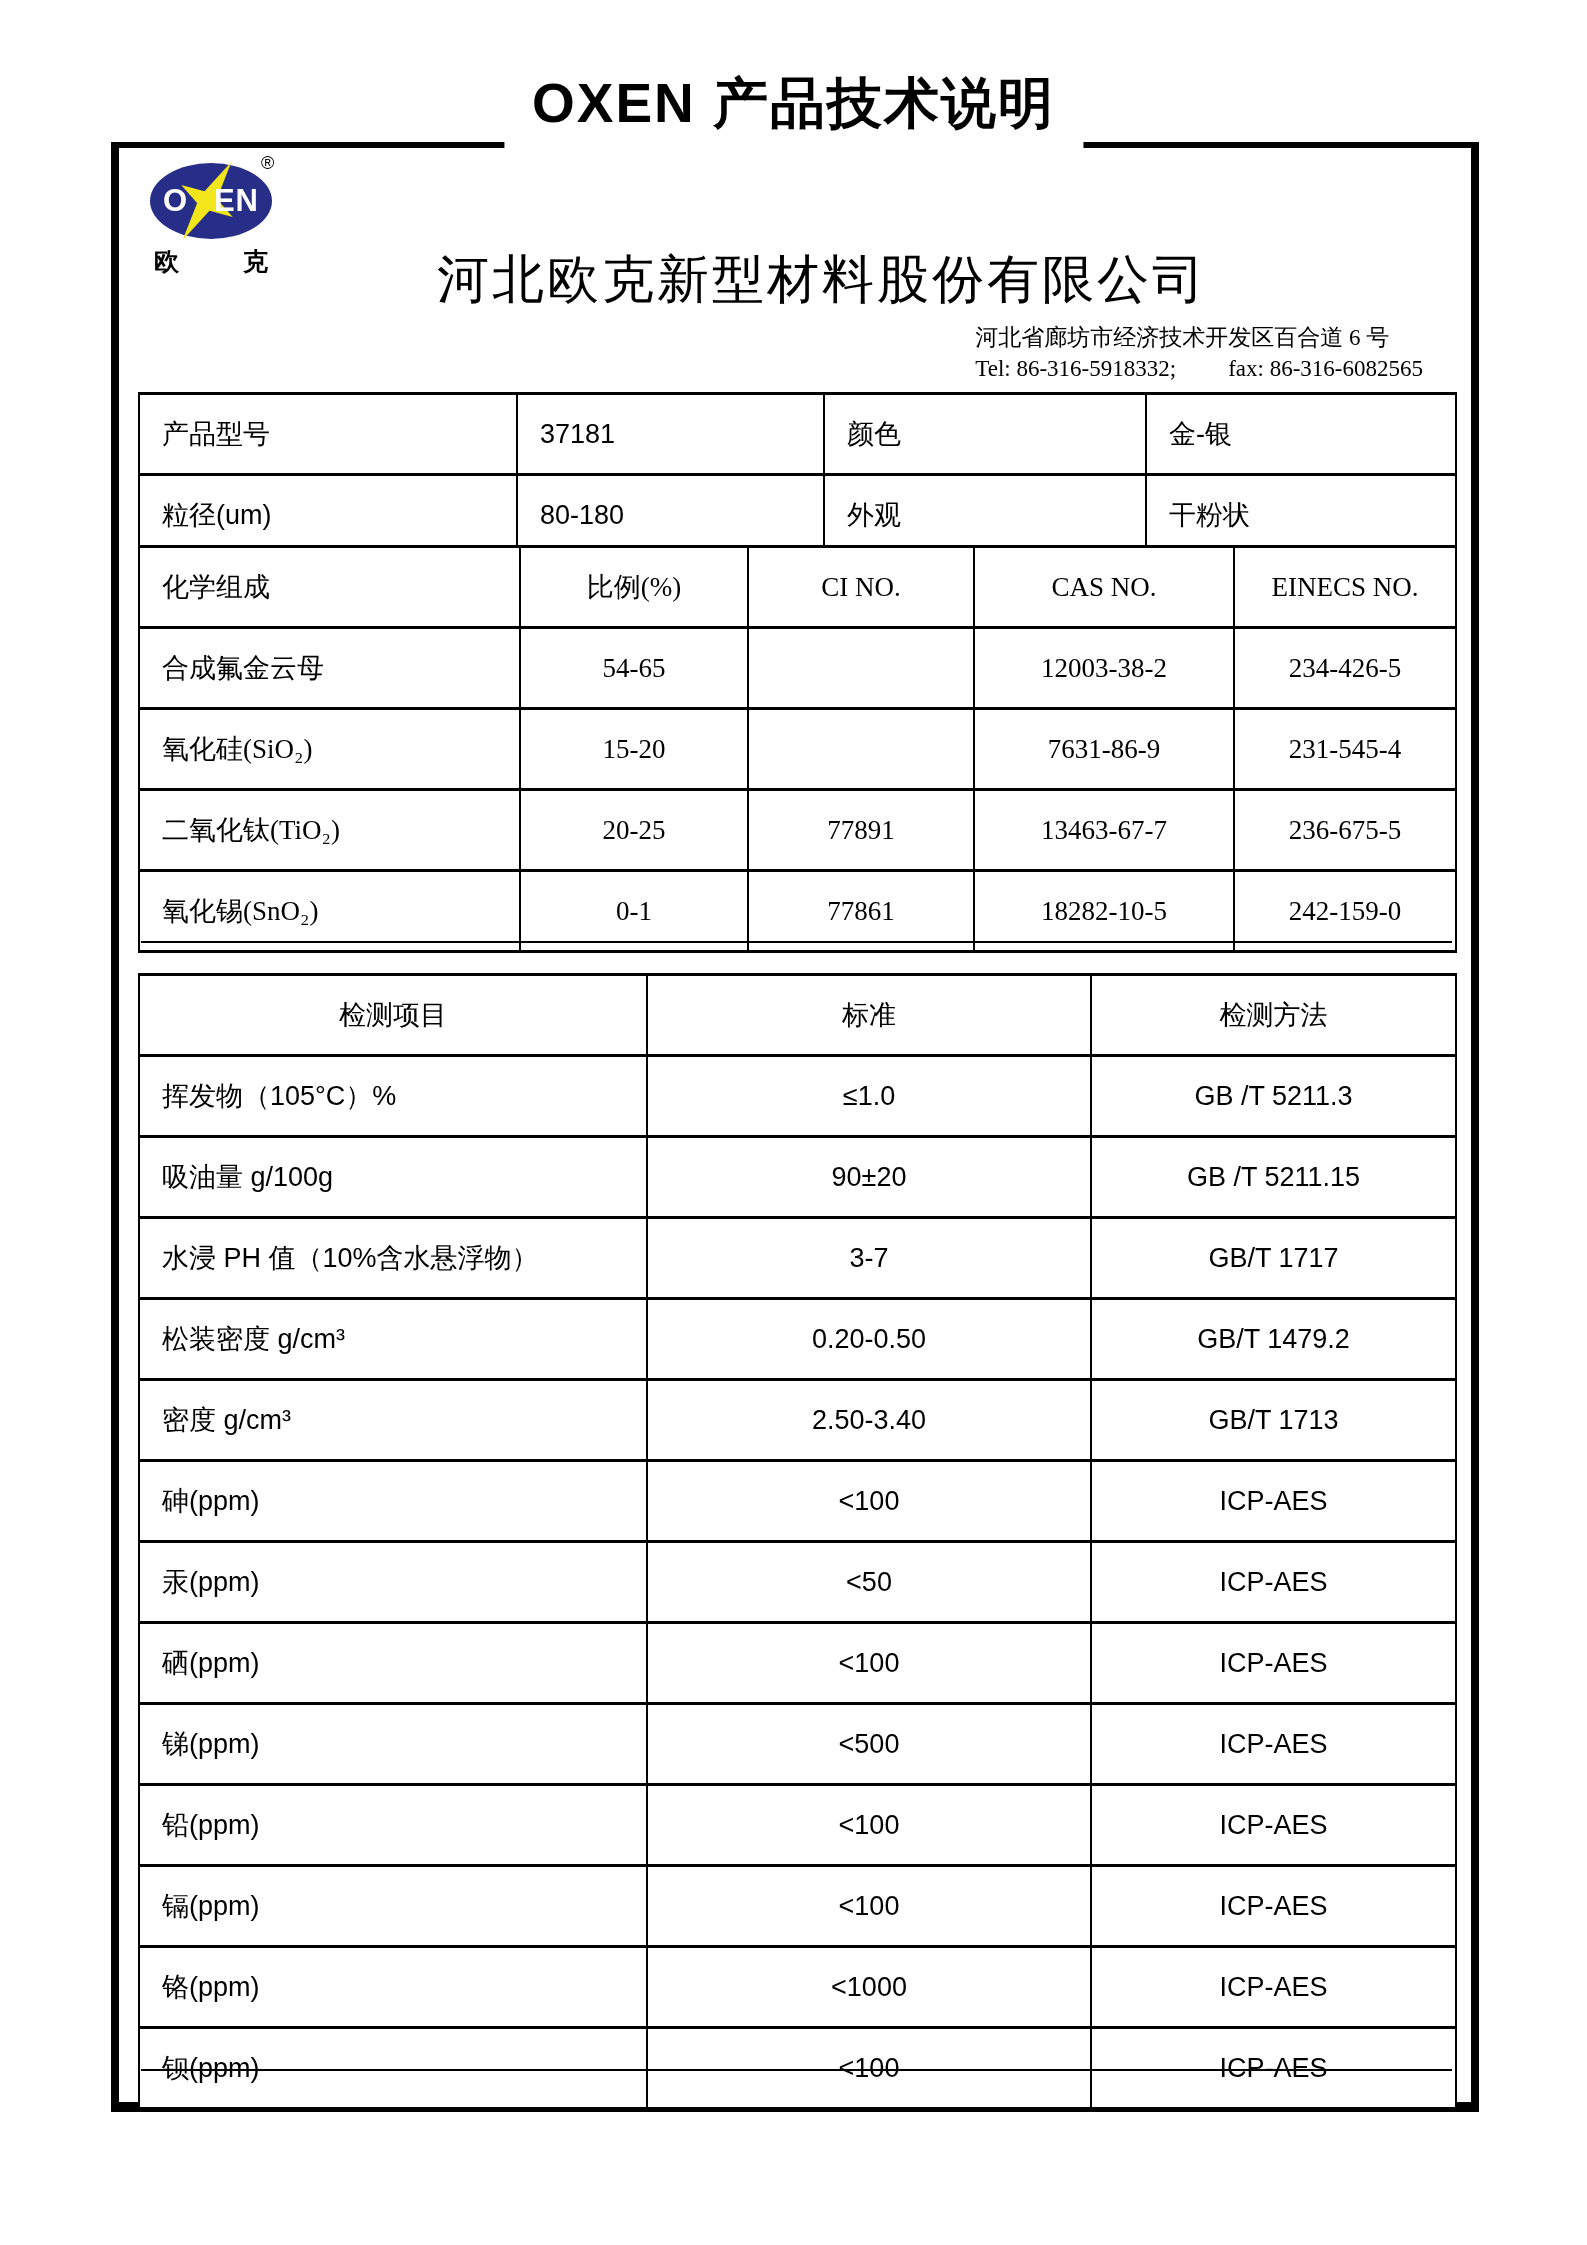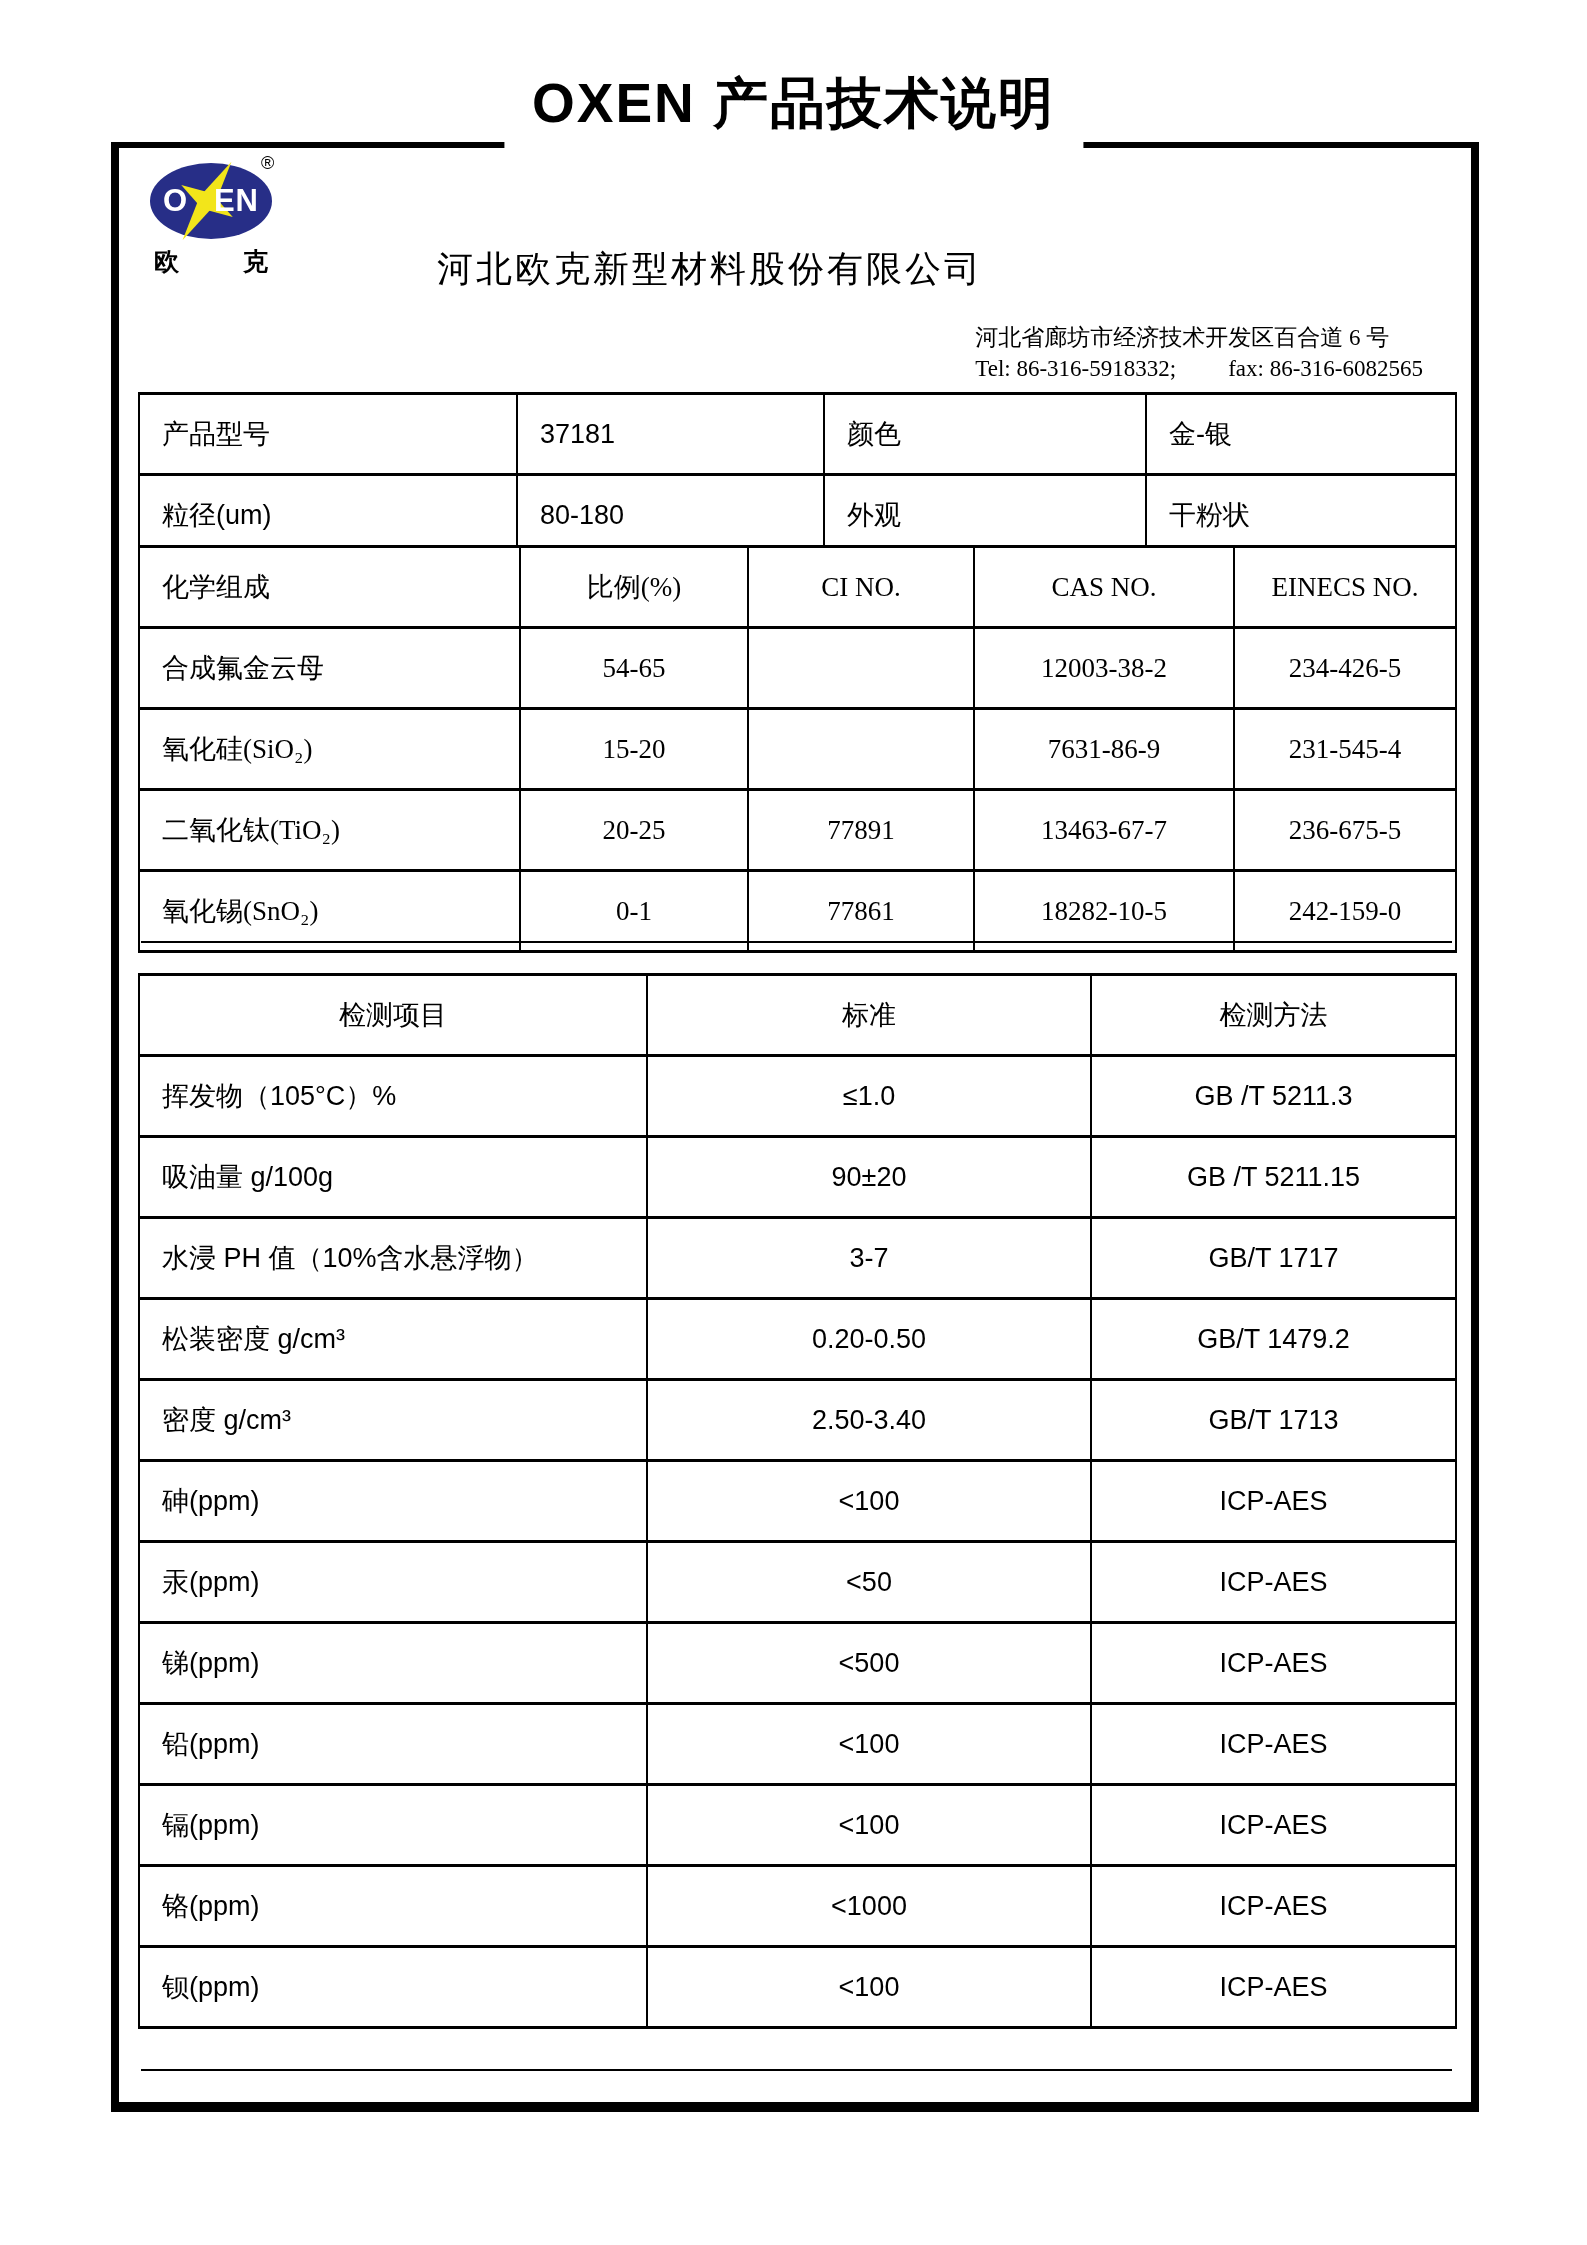--- a/index.html
+++ b/index.html
@@ -28,21 +28,21 @@
   }
   .logo-ellipse .ltr{position:relative;z-index:2;}
   .logo-star{position:absolute;left:24px;top:-11px;width:66px;height:98px;z-index:1;}
   .logo-reg{position:absolute;left:261px;top:153px;font-size:18px;z-index:2;}
   .logo-caption{
     position:absolute;left:150px;top:245px;width:122px;box-sizing:border-box;padding:0 4px;
     display:flex;justify-content:space-between;font-size:25px;font-weight:800;z-index:1;
   }
   
   .company-name{
-    position:absolute;left:437px;top:245px;font-size:36px;letter-spacing:3px;white-space:nowrap;
+    position:absolute;left:437px;top:245px;font-size:52px;letter-spacing:3px;white-space:nowrap;
     font-family:"Liberation Serif","DejaVu Serif",serif;z-index:1;
   }
   .address-block{
     position:absolute;right:164px;top:322px;text-align:left;font-size:23px;line-height:31px;
     font-family:"Liberation Serif","DejaVu Serif",serif;z-index:1;
   }
   .address-block .fax{display:inline-block;margin-left:52px;}
   
   .tbl{position:absolute;border-collapse:collapse;table-layout:fixed;background:#fff;z-index:1;}
   .tbl td,.tbl th{
@@ -204,20 +204,25 @@
         <td class="lbl">砷(ppm)</td>
         <td class="ctr">&lt;100</td>
         <td class="ctr">ICP-AES</td>
       </tr>
       <tr>
         <td class="lbl">汞(ppm)</td>
         <td class="ctr">&lt;50</td>
         <td class="ctr">ICP-AES</td>
       </tr>
       <tr>
+        <td class="lbl">硒(ppm)</td>
+        <td class="ctr">&lt;100</td>
+        <td class="ctr">ICP-AES</td>
+      </tr>
+      <tr>
         <td class="lbl">锑(ppm)</td>
         <td class="ctr">&lt;500</td>
         <td class="ctr">ICP-AES</td>
       </tr>
       <tr>
         <td class="lbl">铅(ppm)</td>
         <td class="ctr">&lt;100</td>
         <td class="ctr">ICP-AES</td>
       </tr>
       <tr>

